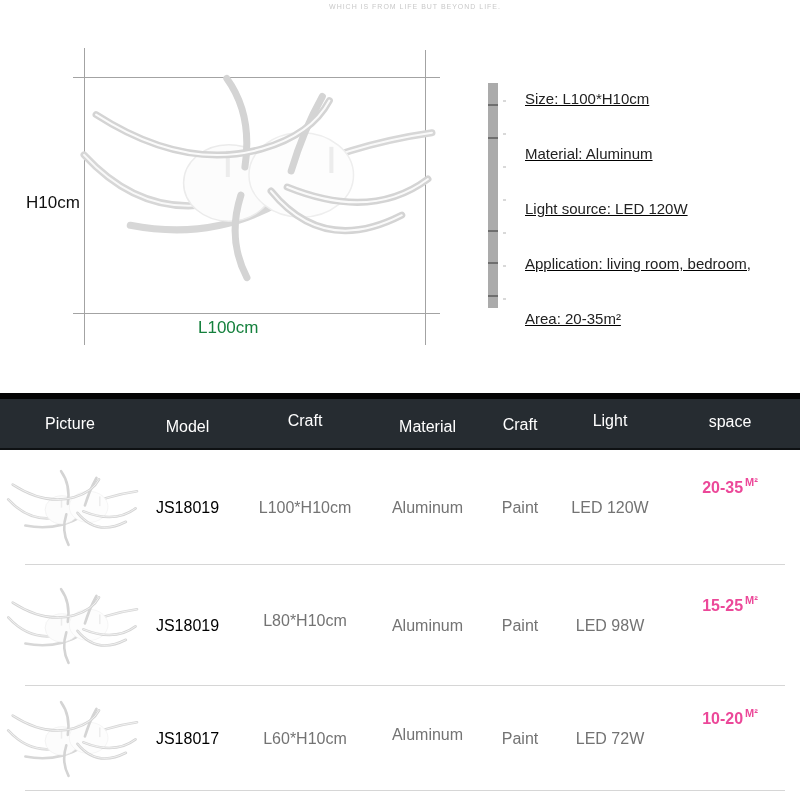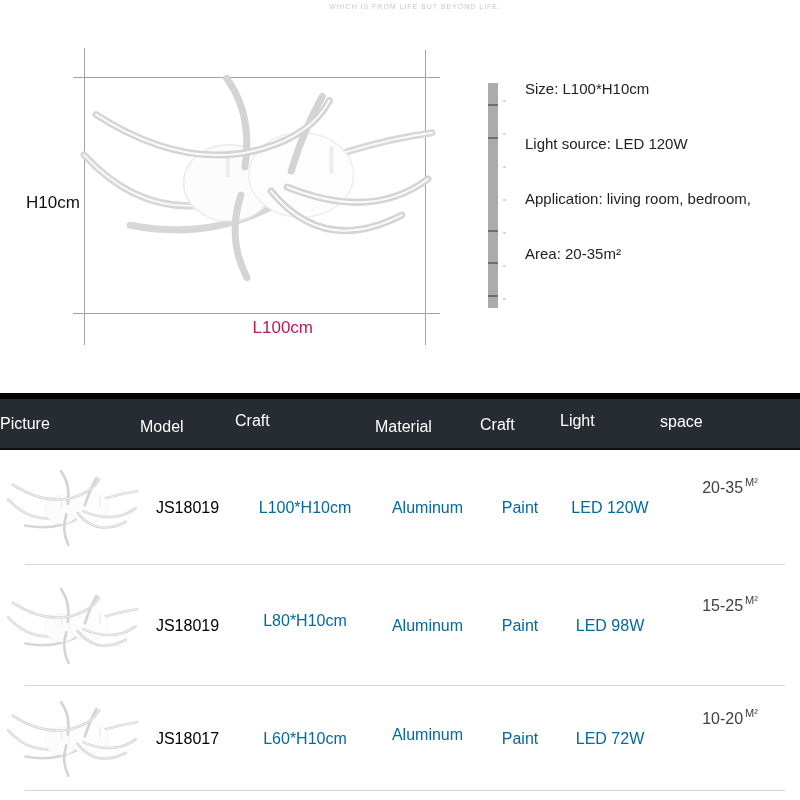--- a/index.html
+++ b/index.html
@@ -11,40 +11,40 @@
   .tagline {
     position:absolute; top:3px; left:0; width:830px; text-align:center;
     font-size:7px; color:#c9c9c9; letter-spacing:.14em; text-transform:uppercase;
   }
   .dim-line { position:absolute; background:#a3a3a3; }
   .dim-v-left  { left:84px;  top:48px; width:1px; height:297px; }
   .dim-v-right { left:425px; top:50px; width:1px; height:295px; }
   .dim-h-top    { left:73px; top:77px;  width:367px; height:1px; }
   .dim-h-bottom { left:73px; top:313px; width:367px; height:1px; }
   .h-label { position:absolute; left:26px; top:193px; font-size:17px; color:#111; }
-  .l-label { position:absolute; left:198px; top:318px; width:115px; text-align:right; font-size:17px; color:#be185d; }
+  .l-label { position:absolute; left:198px; top:318px; width:115px; text-align:left; font-size:17px; color:#15803d; }
   .hero-lamp { position:absolute; left:78px; top:62px; width:362px; height:232px; }
 
   
   .ruler { position:absolute; left:488px; top:83px; width:10px; height:225px; background:#ababab; }
   .ruler-tick { position:absolute; left:0; width:10px; height:2px; background:#6f6f6f; }
   .ruler-marks {
     position:absolute; left:503px; top:100px; width:3px; height:200px;
     background:repeating-linear-gradient(#d9d9d9 0 2px, transparent 2px 33px);
   }
-  .specs { position:absolute; left:525px; top:80px; }
+  .specs { position:absolute; left:525px; top:90px;text-decoration:underline; }
   .spec-item { font-size:15px; color:#222; margin-bottom:38px; white-space:nowrap; }
 
   
   .tbl-header {
     position:absolute; left:0; top:393px; width:800px; height:57px;
     background:#262c31; border-top:6px solid #050505; border-bottom:2px solid #0e1113;
     display:flex; align-items:center; color:#fff; font-size:16px;
   }
-  .th { text-align:left; }
+  .th { text-align:center; }
   .th:nth-child(1){ transform:translateY(0); }
   .th:nth-child(2){ transform:translateY(3px); }
   .th:nth-child(3){ transform:translateY(-3px); }
   .th:nth-child(4){ transform:translateY(3px); }
   .th:nth-child(5){ transform:translateY(1px); }
   .th:nth-child(6){ transform:translateY(-3px); }
   .th:nth-child(7){ transform:translateY(-2px); }
 
   .col-pic      { width:140px; }
   .col-model    { width:95px;  }
@@ -54,25 +54,25 @@
   .col-source   { width:100px; }
   .col-space    { width:140px; }
 
   .tbl-rows { position:absolute; left:0; top:450px; width:800px; }
   .t-row { position:relative; display:flex; align-items:center; width:800px; }
   .t-row-1 { height:115px; }
   .t-row-2 { height:121px; }
   .t-row-3 { height:105px; }
   .row-divider { position:absolute; left:25px; right:15px; bottom:0; height:1px; background:#d6d6d6; }
 
-  .cell { text-align:center; font-size:16px; color:#0369a1; white-space:nowrap; }
+  .cell { text-align:center; font-size:16px; color:#737373; white-space:nowrap; }
   .model-cell { color:#000000; }
   .pic-cell { display:flex; justify-content:center; }
   .thumb { width:134px; height:96px; margin-left:6px; }
-  .space-cell { transform:translateY(-20px); color:#404040; }
+  .space-cell { transform:translateY(-20px); color:#ec4899;font-weight:bold; }
   .sp-unit { font-size:11px; position:relative; top:-7px; margin-left:2px; }
 </style>
 </head>
 <body>
 
 <div class="page">
 
   <svg width="0" height="0" style="position:absolute" aria-hidden="true">
     <defs>
       <symbol id="lamp-art" viewBox="0 0 360 230">
@@ -122,20 +122,21 @@
     <div class="ruler-tick" style="top:21px"></div>
     <div class="ruler-tick" style="top:54px"></div>
     <div class="ruler-tick" style="top:147px"></div>
     <div class="ruler-tick" style="top:179px"></div>
     <div class="ruler-tick" style="top:212px"></div>
   </div>
   <div class="ruler-marks"></div>
 
   <div class="specs">
     <div class="spec-item">Size: L100*H10cm</div>
+    <div class="spec-item">Material: Aluminum</div>
     <div class="spec-item">Light source: LED 120W</div>
     <div class="spec-item">Application: living room, bedroom,</div>
     <div class="spec-item">Area: 20-35m²</div>
   </div>
 
   <div class="tbl-header">
     <div class="th col-pic">Picture</div>
     <div class="th col-model">Model</div>
     <div class="th col-size">Craft</div>
     <div class="th col-material">Material</div>

